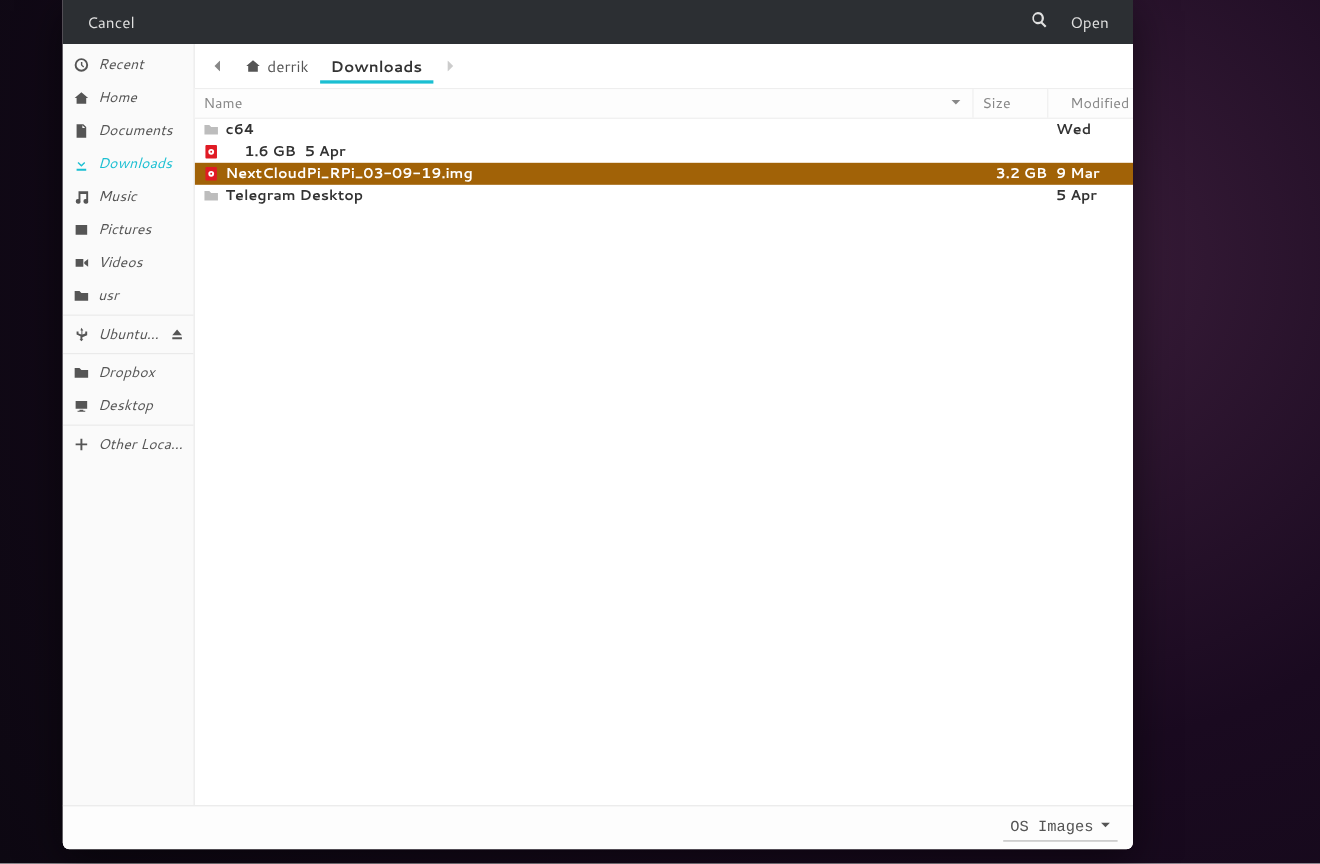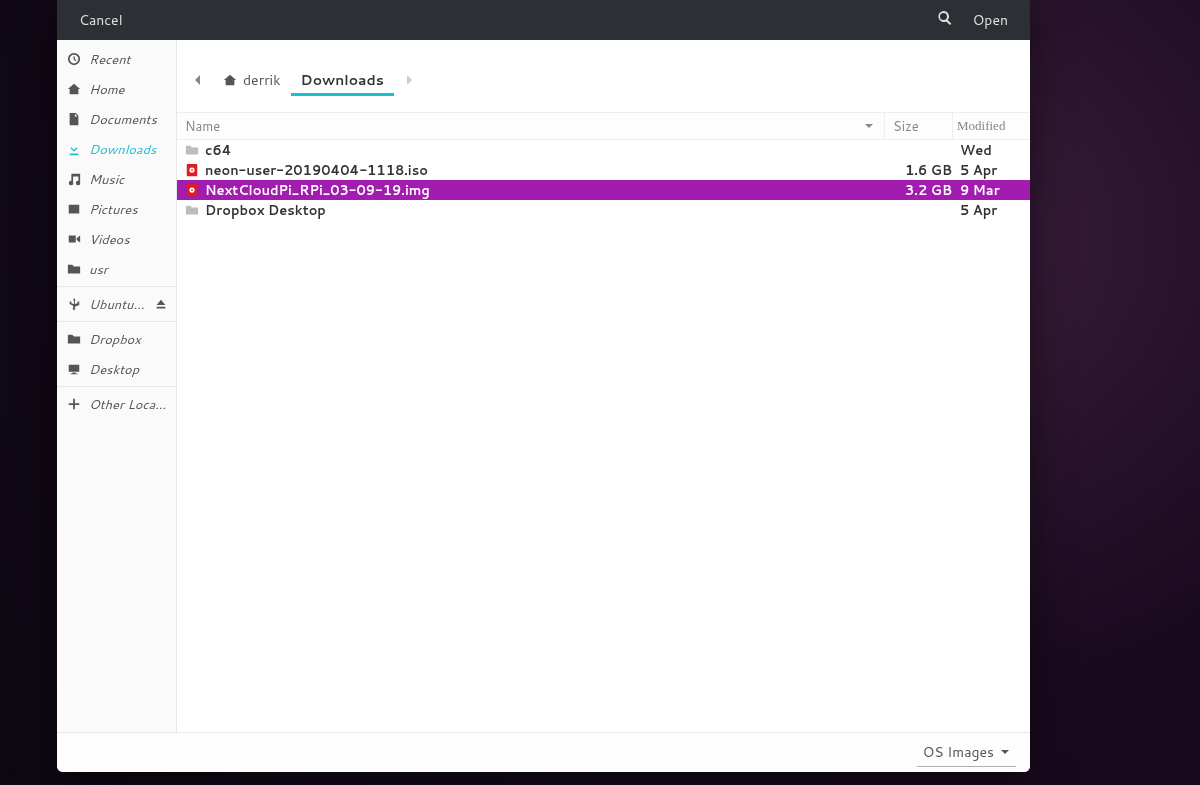--- a/index.html
+++ b/index.html
@@ -98,21 +98,20 @@
     min-width: 0;
   }
   .pathbar {
     height: 40px;
     display: flex;
     align-items: center;
     padding: 0 10px;
     gap: 4px;
     font-size: 14px;
     color: #555;
-    margin-top: 20px;
   }
   .pathbar .nav-arrow {
     width: 22px;
     height: 28px;
     display: flex;
     align-items: center;
     justify-content: center;
     color: #888;
     cursor: pointer;
   }
@@ -136,60 +135,60 @@
   .columns {
     display: flex;
     align-items: center;
     height: 28px;
     font-size: 13px;
     color: #888;
     border-top: 1px solid #eee;
     border-bottom: 1px solid #eee;
     background: #fdfdfd;
     padding-left: 6px;
-    margin-top: 12px;
   }
   .col-name { flex: 1; padding-left: 2px; }
   .col-size { width: 68px; text-align: left; border-left: 1px solid #eee; padding-left: 8px; height: 100%; display: flex; align-items: center;}
-  .col-mod  { width: 78px; text-align: center; border-left: 1px solid #eee; padding-left: 4px; height: 100%; display: flex; align-items: center; font-family: Liberation Serif, serif;}
+  .col-mod  { width: 78px; text-align: center; border-left: 1px solid #eee; padding-left: 20px; height: 100%; display: flex; align-items: center;}
   .col-name-head { display: flex; align-items: center; }
   .sort-caret { margin-left: auto; margin-right: 10px; color: #888; }
   .sort-caret svg { width: 10px; height: 10px; fill: currentColor; }
   
   .filelist { flex: 1; overflow: auto; font-weight: bold; }
   .row {
     display: flex;
     align-items: center;
     height: 20px;
     font-size: 13px;
     padding-left: 6px;
     cursor: pointer;
   }
   .row .ficon { width: 18px; display: flex; align-items: center; justify-content: center; }
   .row .fname { flex: 1; padding-left: 4px; overflow: hidden; text-overflow: ellipsis; white-space: nowrap; color: #333; }
   .row .fsize { width: 68px; color: #333; padding-left: 8px; text-align: right;}
   .row .fmod  { width: 78px; color: #333; padding-left: 8px;}
-  .row.selected { background: #a21caf; color: #fff; }
+  .row.selected { background: #a16207; color: #fff; }
   .row.selected .fname, .row.selected .fsize, .row.selected .fmod { color: #fff; }
   .ficon svg { width: 14px; height: 14px; }
   .ficon .folder { fill: #bdbdbd; }
   .ficon .iso-bg   { fill: #e01b24; }
   .ficon .img-bg   { fill: #e01b24; }
   .ficon .arch-bg  { fill: #8bc34a; }
   
   .footer {
     height: 40px;
     border-top: 1px solid #e8e8e8;
     display: flex;
     align-items: center;
     justify-content: flex-end;
     padding: 0 14px;
     font-size: 14px;
     color: #555;
     background: #fdfdfd;
+    font-family: Liberation Mono, monospace;
   }
   .filter-btn {
     display: flex;
     align-items: center;
     gap: 6px;
     padding: 4px 6px;
     cursor: pointer;
     border-bottom: 1px solid #b0b0b0;
   }
   .filter-btn svg { width: 10px; height: 10px; fill: #555; }
@@ -373,21 +372,20 @@
             <span class="fmod">Wed</span>
           </div>
           <div class="row">
             <span class="ficon">
               <svg viewBox="0 0 16 16">
                 <rect class="iso-bg" x="2" y="1" width="12" height="14" rx="1"></rect>
                 <circle cx="8" cy="8" r="3" fill="#fff"></circle>
                 <circle cx="8" cy="8" r="1" fill="#e01b24"></circle>
               </svg>
             </span>
-            <span class="fname">neon-user-20190404-1118.iso</span>
             <span class="fsize">1.6 GB</span>
             <span class="fmod">5 Apr</span>
           </div>
           <div class="row selected">
             <span class="ficon">
               <svg viewBox="0 0 16 16">
                 <rect class="img-bg" x="2" y="1" width="12" height="14" rx="1"></rect>
                 <circle cx="8" cy="8" r="3" fill="#fff"></circle>
                 <circle cx="8" cy="8" r="1" fill="#e01b24"></circle>
               </svg>
@@ -395,21 +393,21 @@
             <span class="fname">NextCloudPi_RPi_03-09-19.img</span>
             <span class="fsize">3.2 GB</span>
             <span class="fmod">9 Mar</span>
           </div>
           <div class="row">
             <span class="ficon">
               <svg viewBox="0 0 16 16">
                 <path class="folder" d="M1 3h5l2 2h7v8H1z"></path>
               </svg>
             </span>
-            <span class="fname">Dropbox Desktop</span>
+            <span class="fname">Telegram Desktop</span>
             <span class="fsize"></span>
             <span class="fmod">5 Apr</span>
           </div>
         </div>
     </div>
   </div>
 
   <div class="footer">
     <div class="filter-btn">
       <span>OS Images</span>

